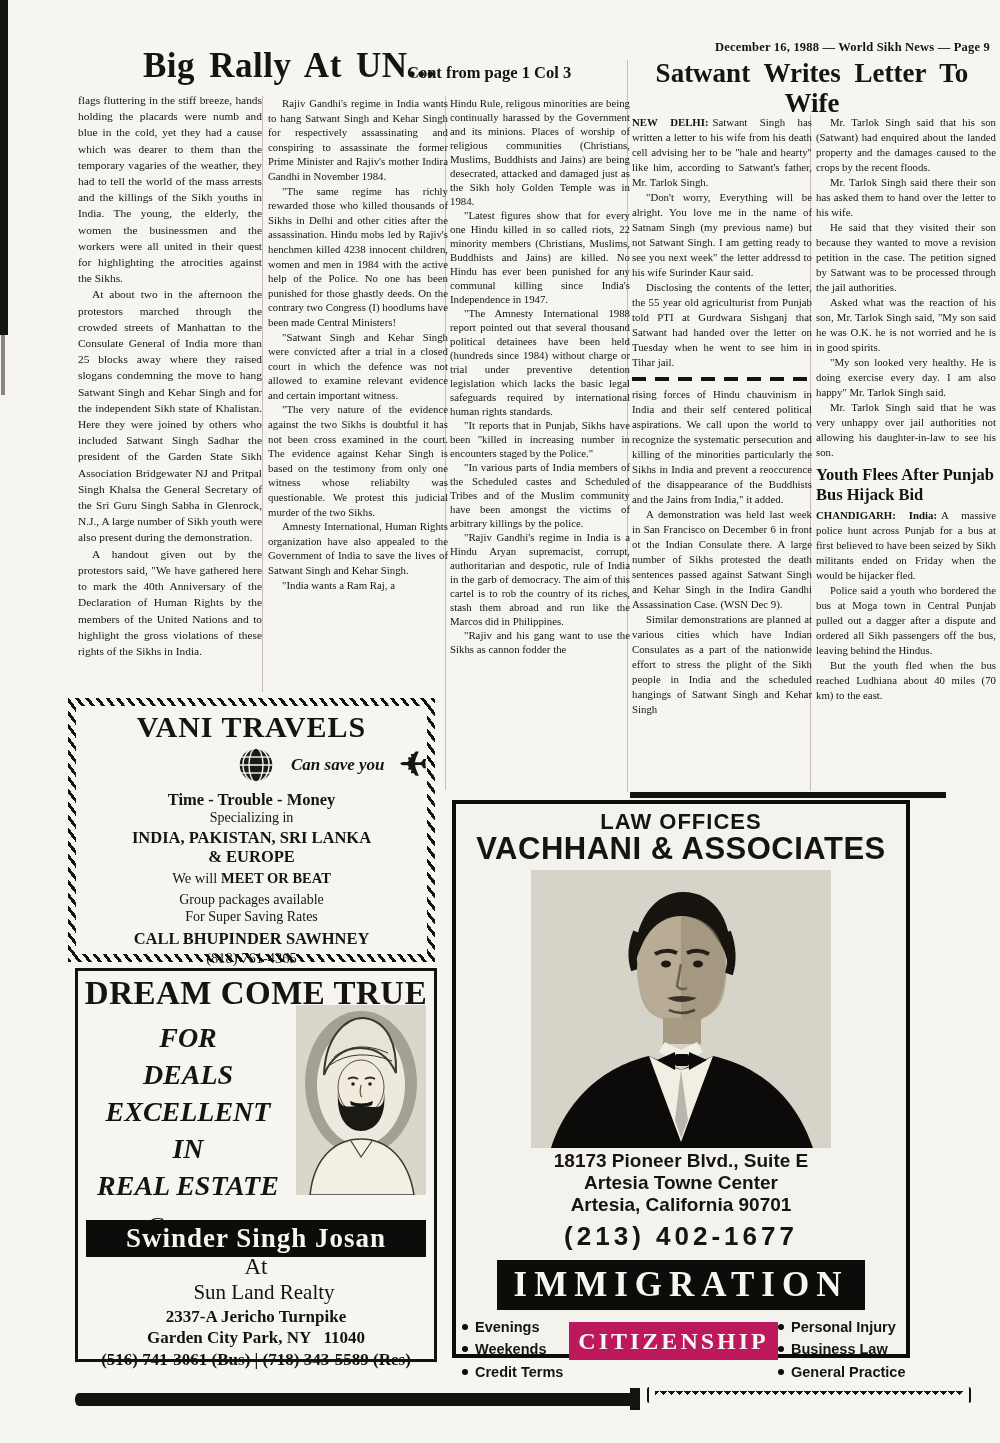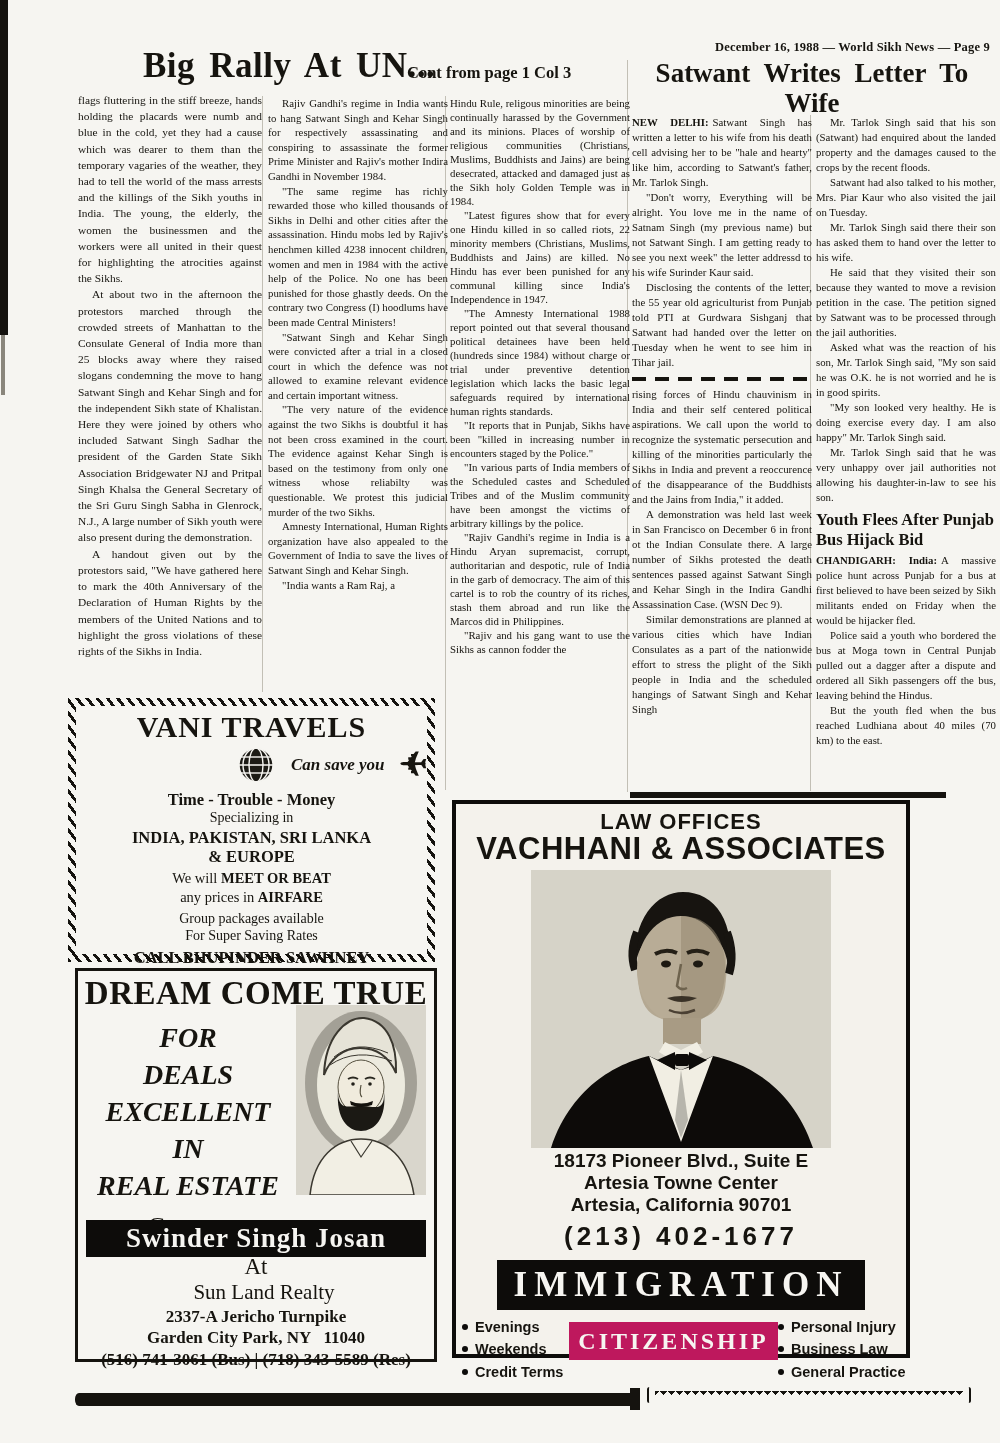--- a/index.html
+++ b/index.html
@@ -157,21 +157,20 @@
     <p class="ind">"Don't worry, Everything will be alright. You love me in the name of Satnam Singh (my previous name) but not Satwant Singh. I am getting ready to see you next week" the letter addressd to his wife Surinder Kaur said.</p>
     <p class="ind">Disclosing the contents of the letter, the 55 year old agriculturist from Punjab told PTI at Gurdwara Sishganj that Satwant had handed over the letter on Tuesday when he went to see him in Tihar jail.</p>
     <div class="dashrule"></div>
     <p class="np">rising forces of Hindu chauvinism in India and their self centered political aspirations. We call upon the world to recognize the systematic persecution and killing of the minorities particularly the Sikhs in India and prevent a reoccurence of the disappearance of the Buddhists and the Jains from India," it added.</p>
     <p class="ind">A demonstration was held last week in San Francisco on December 6 in front ot the Indian Consulate there. A large number of Sikhs protested the death sentences passed against Satwant Singh and Kehar Singh in the Indira Gandhi Assassination Case. (WSN Dec 9).</p>
     <p class="ind">Similar demonstrations are planned at various cities which have Indian Consulates as a part of the nationwide effort to stress the plight of the Sikh people in India and the scheduled hangings of Satwant Singh and Kehar Singh</p>
   </div>
 
   <div class="col c5">
     <p class="ind">Mr. Tarlok Singh said that his son (Satwant) had enquired about the landed property and the damages caused to the crops by the recent floods.</p>
-    <p class="ind">Satwant had also talked to his mother, Mrs. Piar Kaur who also visited the jail on Tuesday.</p>
     <p class="ind">Mr. Tarlok Singh said there their son has asked them to hand over the letter to his wife.</p>
     <p class="ind">He said that they visited their son because they wanted to move a revision petition in the case. The petition signed by Satwant was to be processed through the jail authorities.</p>
     <p class="ind">Asked what was the reaction of his son, Mr. Tarlok Singh said, "My son said he was O.K. he is not worried and he is in good spirits.</p>
     <p class="ind">"My son looked very healthy. He is doing exercise every day. I am also happy" Mr. Tarlok Singh said.</p>
     <p class="ind">Mr. Tarlok Singh said that he was very unhappy over jail authorities not allowing his daughter-in-law to see his son.</p>
     <h3 class="yf-title">Youth Flees After Punjab Bus Hijack Bid</h3>
     <p class="np"><b class="lead">CHANDIGARH: India:</b><span>A massive police hunt across Punjab for a bus at first believed to have been seized by Sikh militants ended on Friday when the would be hijacker fled.</span></p>
     <p class="ind">Police said a youth who bordered the bus at Moga town in Central Punjab pulled out a dagger after a dispute and ordered all Sikh passengers off the bus, leaving behind the Hindus.</p>
     <p class="ind">But the youth fled when the bus reached Ludhiana about 40 miles (70 km) to the east.</p>
   </div>
@@ -197,21 +196,20 @@
         <span class="plane">✈</span>
       </div>
       <div class="vl1">Time - Trouble - Money</div>
       <div class="vl2">Specializing in</div>
       <div class="vl3">
         <div>INDIA, PAKISTAN, SRI LANKA</div>
         <div>&amp; EUROPE</div>
       </div>
       <div class="vl4">
         <div><span>We will </span><span class="b">MEET OR BEAT</span></div>
-        <div><span>any prices in </span><span class="b">AIRFARE</span></div>
       </div>
       <div class="vl5">
         <div>Group packages available</div>
         <div>For Super Saving Rates</div>
       </div>
       <div class="vl6">CALL BHUPINDER SAWHNEY</div>
       <div class="vl7">
         <div>(818) 761-4365</div>
         <div>6333 Coldwater Canyon #7</div>
         <div>N. Hollywood, CA 91606</div>

